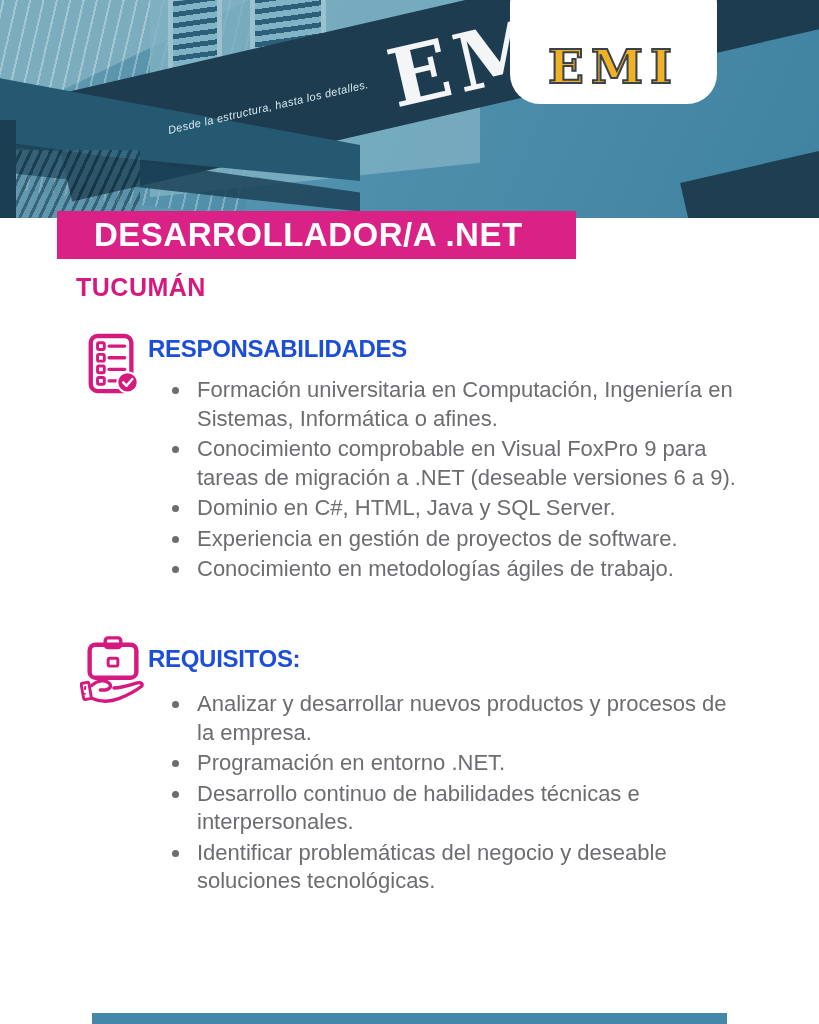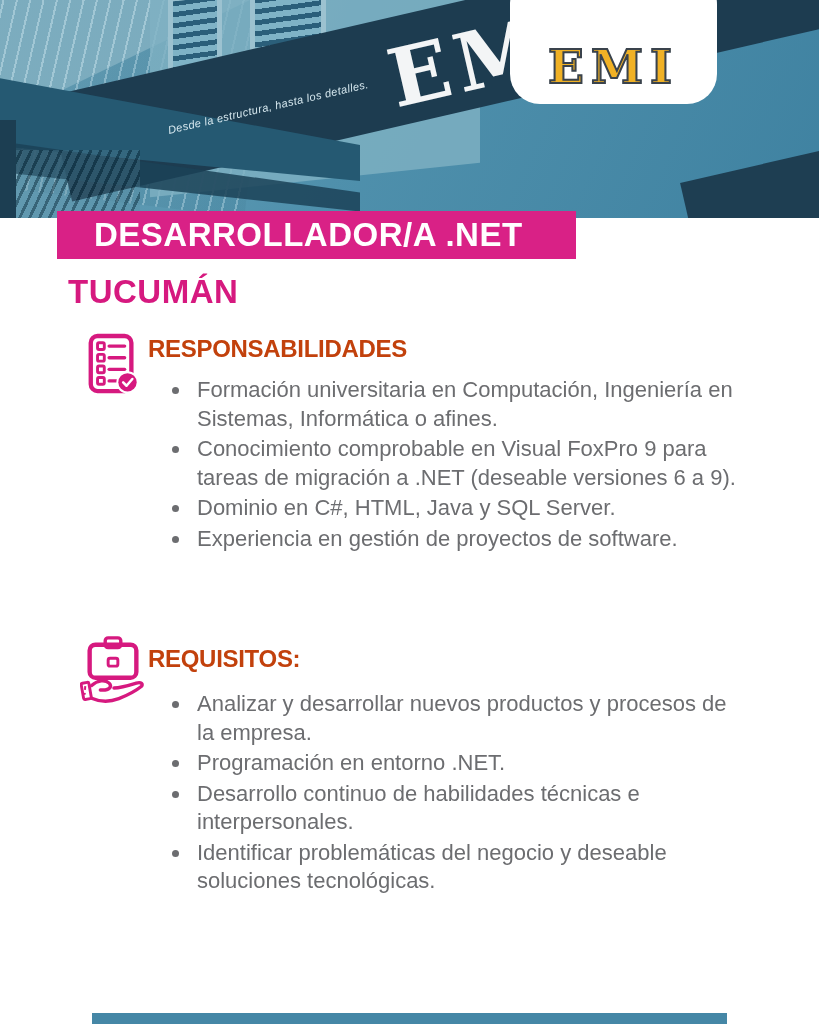--- a/index.html
+++ b/index.html
@@ -52,28 +52,28 @@
     background:#ffffff;border-radius:30px;z-index:6;display:flex;
     align-items:flex-end;justify-content:center;padding-bottom:14px;box-sizing:border-box;}
   .logo-text{font-family:"DejaVu Serif",serif;font-weight:bold;font-size:47px;line-height:1;
     letter-spacing:7px;color:#F0B125;-webkit-text-stroke:2px #3A434C;
     text-shadow:0 0 1px #3A434C;margin-top:9px;}
 
   
   .title-banner{position:absolute;left:57px;top:211px;width:519px;height:48px;z-index:5;
     background:#D92186;display:flex;align-items:center;padding-left:37px;box-sizing:border-box;}
   .title-banner .title{color:#ffffff;font-weight:bold;font-size:33px;letter-spacing:.5px;}
-  .location{position:absolute;left:68px;top:273px;color:#D6197F;font-weight:bold;
-    font-size:33px;letter-spacing:.5px;}
+  .location{position:absolute;left:76px;top:273px;color:#D6197F;font-weight:bold;
+    font-size:25px;letter-spacing:.5px;}
 
   
   .sec-icon{position:absolute;}
   .sec-icon.checklist{left:84px;top:331px;}
   .sec-icon.briefcase{left:80px;top:634px;}
-  .sec-heading{position:absolute;left:148px;color:#c2410c;font-weight:bold;
+  .sec-heading{position:absolute;left:148px;color:#1d4ed8;font-weight:bold;
     font-size:24px;letter-spacing:-.3px;}
   .sec-heading.h1{top:335px;}
   .sec-heading.h2{top:645px;}
   .bullets{position:absolute;left:148px;width:625px;margin:12px;padding:0;list-style:none;}
   .bullets.b1{top:364px;}
   .bullets.b2{top:678px;}
   .bullets li{position:relative;padding-left:37px;margin-bottom:2px;
     color:#6C6D70;font-size:22px;line-height:28.5px;white-space:pre-line;}
   .bullets li:before{content:"";position:absolute;left:12px;top:11px;width:7px;height:7px;
     border-radius:50%;background:#6C6D70;}
@@ -129,20 +129,21 @@
     </svg>
   </div>
   <div class="sec-heading h1">RESPONSABILIDADES</div>
   <ul class="bullets b1">
     <li>Formación universitaria en Computación, Ingeniería en
 Sistemas, Informática o afines.</li>
     <li>Conocimiento comprobable en Visual FoxPro 9 para
 tareas de migración a .NET (deseable versiones 6 a 9).</li>
     <li>Dominio en C#, HTML, Java y SQL Server.</li>
     <li>Experiencia en gestión de proyectos de software.</li>
+    <li>Conocimiento en metodologías ágiles de trabajo.</li>
   </ul>
 
   <div class="sec-icon briefcase">
     <svg width="66" height="72" viewBox="0 0 66 74" fill="none">
       <rect x="25" y="4" width="16" height="10" rx="3" stroke="#D6197F" stroke-width="3.5"></rect>
       <rect x="9" y="11" width="48" height="34" rx="6" stroke="#D6197F" stroke-width="4.5"></rect>
       <rect x="28" y="25" width="10" height="8" rx="2" stroke="#D6197F" stroke-width="3"></rect>
       <rect x="1.5" y="50" width="8" height="17" rx="1.5" transform="rotate(-10 5.5 58.5)" stroke="#D6197F" stroke-width="3"></rect>
       <line x1="4.5" y1="53.5" x2="4.2" y2="57.5" stroke="#D6197F" stroke-width="2"></line>
       <circle cx="4" cy="61.5" r="1.1" fill="#D6197F"></circle>

